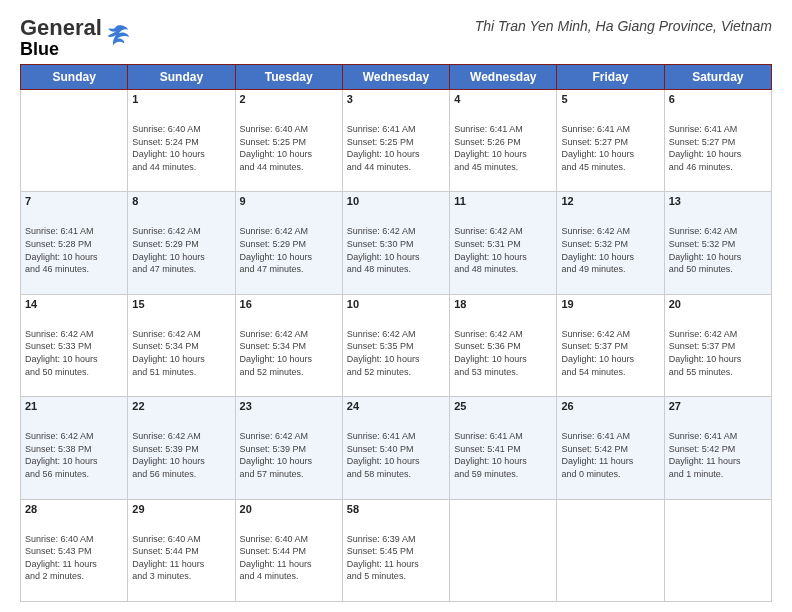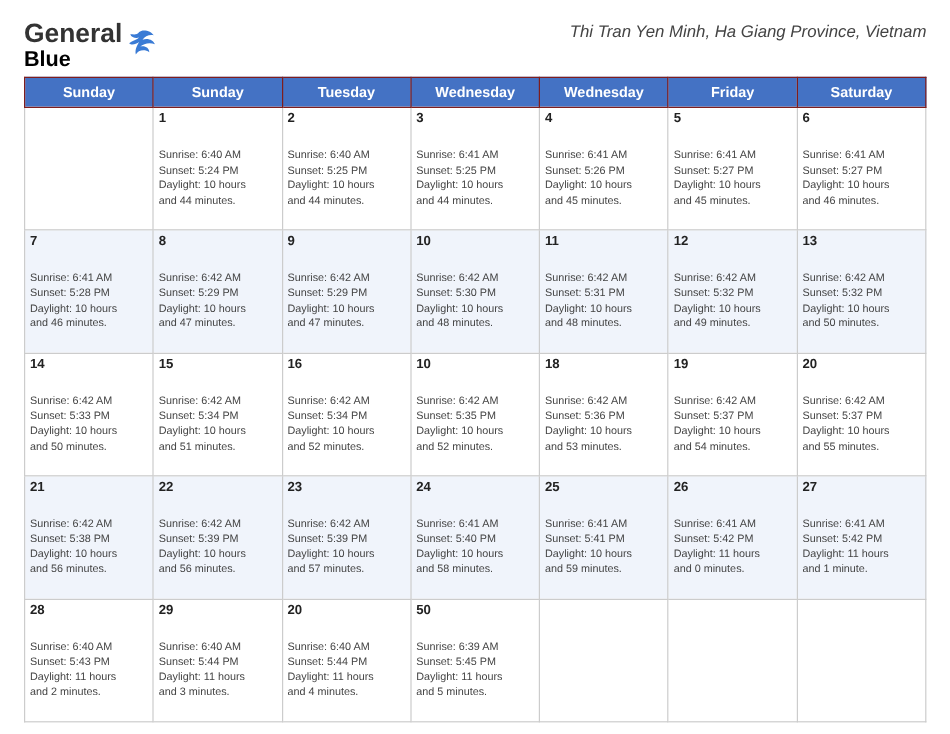--- a/index.html
+++ b/index.html
@@ -261,21 +261,21 @@
           </td>
           <td>
             <span class="day-num">29</span>
             <div class="day-info">Sunrise: 6:40 AM<br>Sunset: 5:44 PM<br>Daylight: 11 hours<br>and 3 minutes.</div>
           </td>
           <td>
             <span class="day-num">20</span>
             <div class="day-info">Sunrise: 6:40 AM<br>Sunset: 5:44 PM<br>Daylight: 11 hours<br>and 4 minutes.</div>
           </td>
           <td>
-            <span class="day-num">50</span>
+            <span class="day-num">58</span>
             <div class="day-info">Sunrise: 6:39 AM<br>Sunset: 5:45 PM<br>Daylight: 11 hours<br>and 5 minutes.</div>
           </td>
           <td class="empty"></td>
           <td class="empty"></td>
           <td class="empty"></td>
         </tr>
       </tbody>
   </table>
 </div>
 

